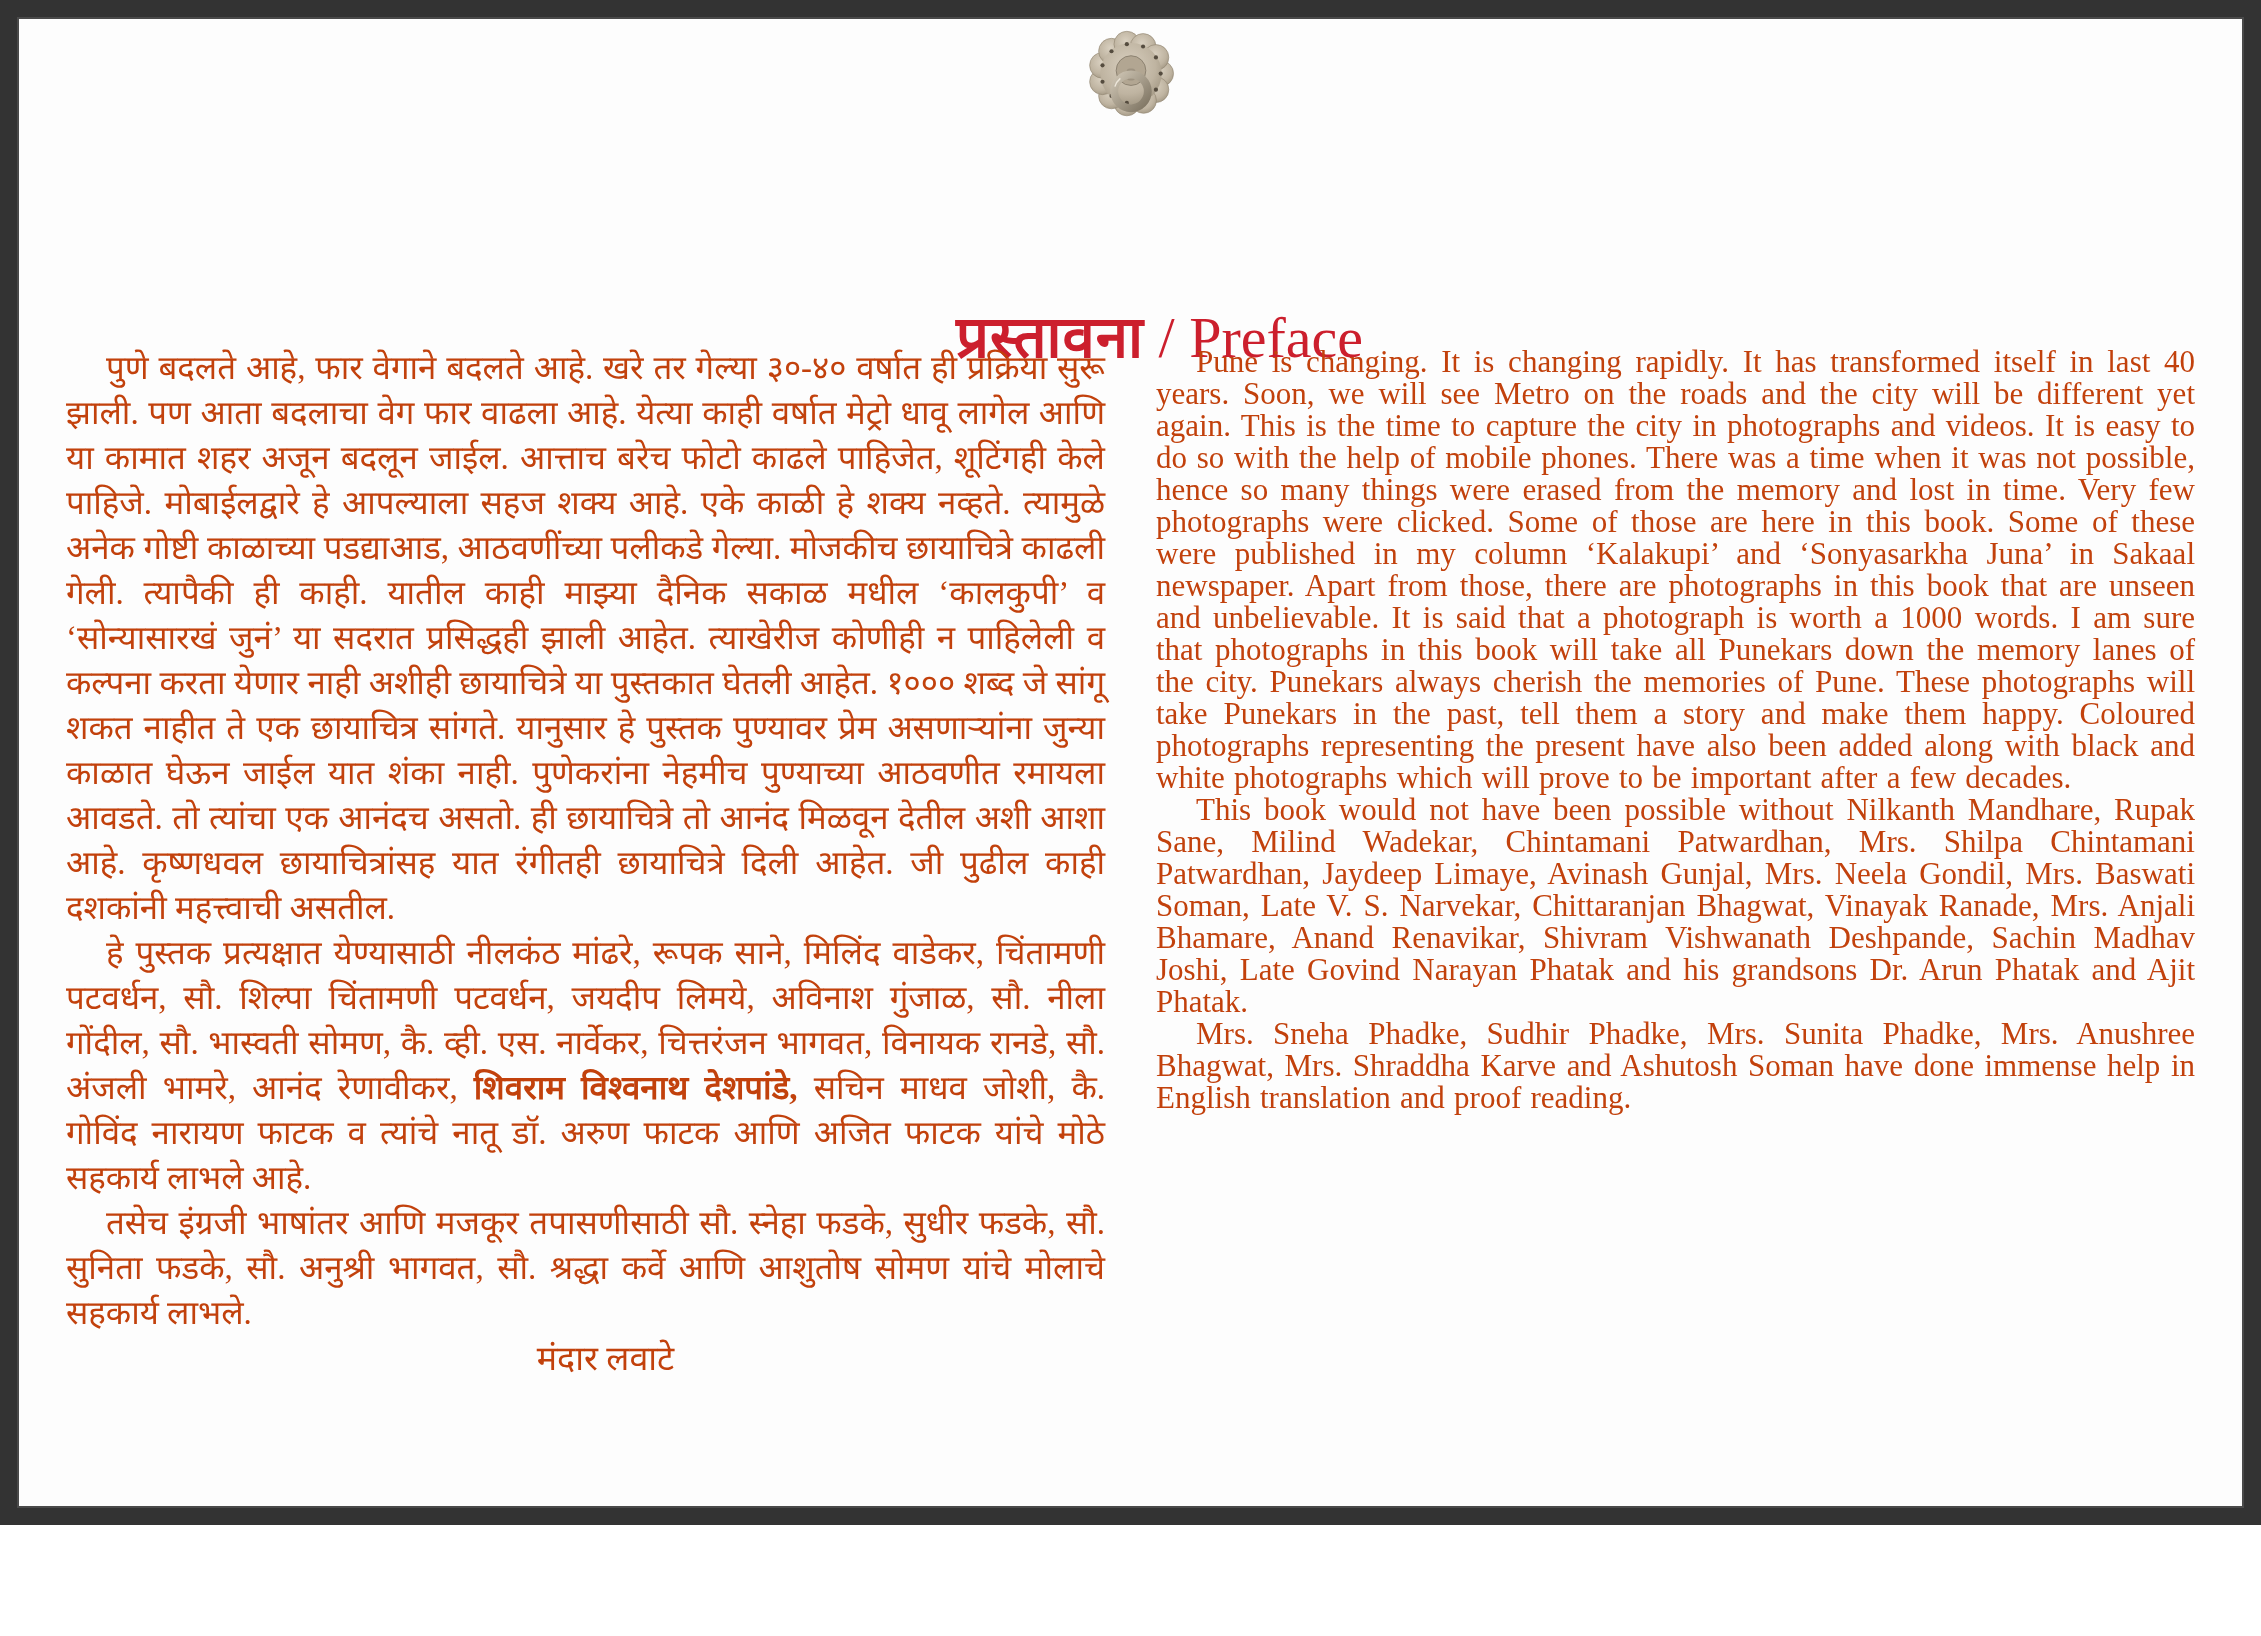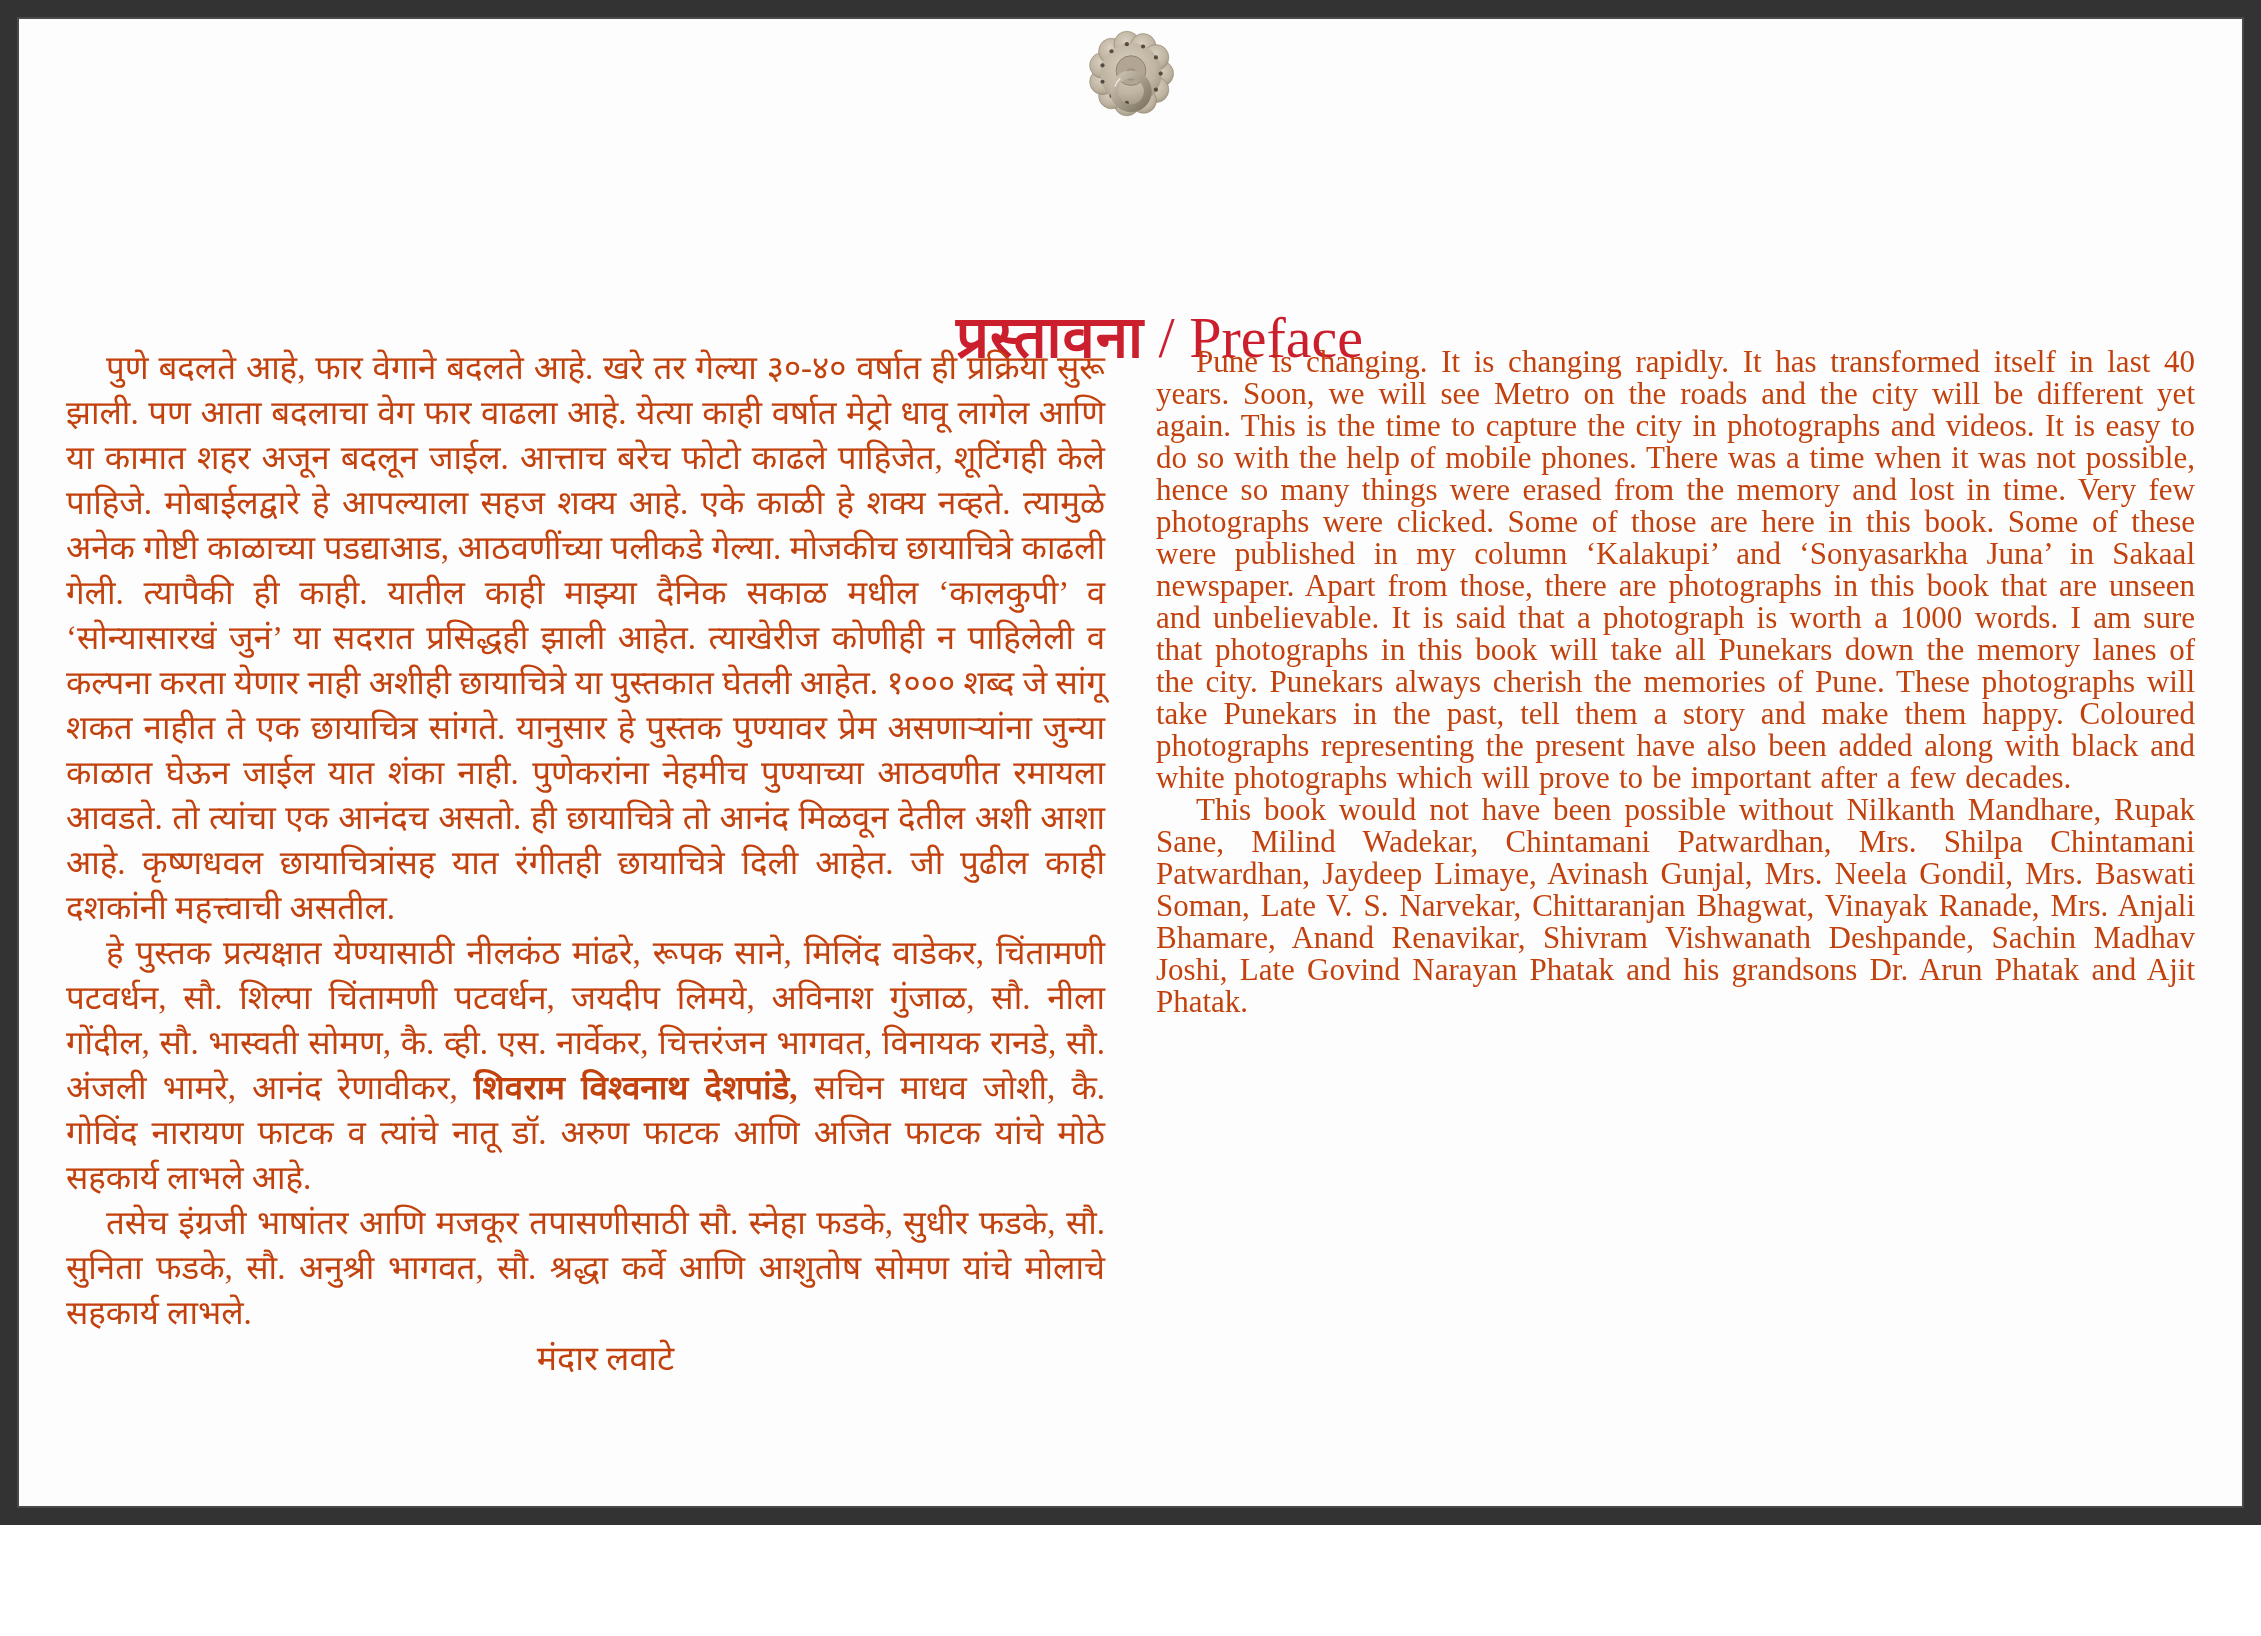--- a/index.html
+++ b/index.html
@@ -120,17 +120,18 @@
     <div class="col col-marathi">
       <p>पुणे बदलते आहे, फार वेगाने बदलते आहे. खरे तर गेल्या ३०-४० वर्षात ही प्रक्रिया सुरू झाली. पण आता बदलाचा वेग फार वाढला आहे. येत्या काही वर्षात मेट्रो धावू लागेल आणि या कामात शहर अजून बदलून जाईल. आत्ताच बरेच फोटो काढले पाहिजेत, शूटिंगही केले पाहिजे. मोबाईलद्वारे हे आपल्याला सहज शक्य आहे. एके काळी हे शक्य नव्हते. त्यामुळे अनेक गोष्टी काळाच्या पडद्याआड, आठवणींच्या पलीकडे गेल्या. मोजकीच छायाचित्रे काढली गेली. त्यापैकी ही काही. यातील काही माझ्या दैनिक सकाळ मधील ‘कालकुपी’ व ‘सोन्यासारखं जुनं’ या सदरात प्रसिद्धही झाली आहेत. त्याखेरीज कोणीही न पाहिलेली व कल्पना करता येणार नाही अशीही छायाचित्रे या पुस्तकात घेतली आहेत. १००० शब्द जे सांगू शकत नाहीत ते एक छायाचित्र सांगते. यानुसार हे पुस्तक पुण्यावर प्रेम असणाऱ्यांना जुन्या काळात घेऊन जाईल यात शंका नाही. पुणेकरांना नेहमीच पुण्याच्या आठवणीत रमायला आवडते. तो त्यांचा एक आनंदच असतो. ही छायाचित्रे तो आनंद मिळवून देतील अशी आशा आहे. कृष्णधवल छायाचित्रांसह यात रंगीतही छायाचित्रे दिली आहेत. जी पुढील काही दशकांनी महत्त्वाची असतील.</p>
       <p><span>हे पुस्तक प्रत्यक्षात येण्यासाठी नीलकंठ मांढरे, रूपक साने, मिलिंद वाडेकर, चिंतामणी पटवर्धन, सौ. शिल्पा चिंतामणी पटवर्धन, जयदीप लिमये, अविनाश गुंजाळ, सौ. नीला गोंदील, सौ. भास्वती सोमण, कै. व्ही. एस. नार्वेकर, चित्तरंजन भागवत, विनायक रानडे, सौ. अंजली भामरे, आनंद रेणावीकर, </span><span class="bold">शिवराम विश्वनाथ देशपांडे,</span><span> सचिन माधव जोशी, कै. गोविंद नारायण फाटक व त्यांचे नातू डॉ. अरुण फाटक आणि अजित फाटक यांचे मोठे सहकार्य लाभले आहे.</span></p>
       <p>तसेच इंग्रजी भाषांतर आणि मजकूर तपासणीसाठी सौ. स्नेहा फडके, सुधीर फडके, सौ. सुनिता फडके, सौ. अनुश्री भागवत, सौ. श्रद्धा कर्वे आणि आशुतोष सोमण यांचे मोलाचे सहकार्य लाभले.</p>
       <p class="signature sig-marathi">मंदार लवाटे</p>
     </div>
 
     <div class="col col-english">
       <p>Pune is changing. It is changing rapidly. It has transformed itself in last 40 years. Soon, we will see Metro on the roads and the city will be different yet again. This is the time to capture the city in photographs and videos. It is easy to do so with the help of mobile phones. There was a time when it was not possible, hence so many things were erased from the memory and lost in time. Very few photographs were clicked. Some of those are here in this book. Some of these were published in my column ‘Kalakupi’ and ‘Sonyasarkha Juna’ in Sakaal newspaper. Apart from those, there are photographs in this book that are unseen and unbelievable. It is said that a photograph is worth a 1000 words. I am sure that photographs in this book will take all Punekars down the memory lanes of the city. Punekars always cherish the memories of Pune. These photographs will take Punekars in the past, tell them a story and make them happy. Coloured photographs representing the present have also been added along with black and white photographs which will prove to be important after a few decades.</p>
       <p>This book would not have been possible without Nilkanth Mandhare, Rupak Sane, Milind Wadekar, Chintamani Patwardhan, Mrs. Shilpa Chintamani Patwardhan, Jaydeep Limaye, Avinash Gunjal, Mrs. Neela Gondil, Mrs. Baswati Soman, Late V. S. Narvekar, Chittaranjan Bhagwat, Vinayak Ranade, Mrs. Anjali Bhamare, Anand Renavikar, Shivram Vishwanath Deshpande, Sachin Madhav Joshi, Late Govind Narayan Phatak and his grandsons Dr. Arun Phatak and Ajit Phatak.</p>
+      <p>Mrs. Sneha Phadke, Sudhir Phadke, Mrs. Sunita Phadke, Mrs. Anushree Bhagwat, Mrs. Shraddha Karve and Ashutosh Soman have done immense help in English translation and proof reading.</p>
     </div>
 
   </div>
 </div>
 
 
 </body></html>

